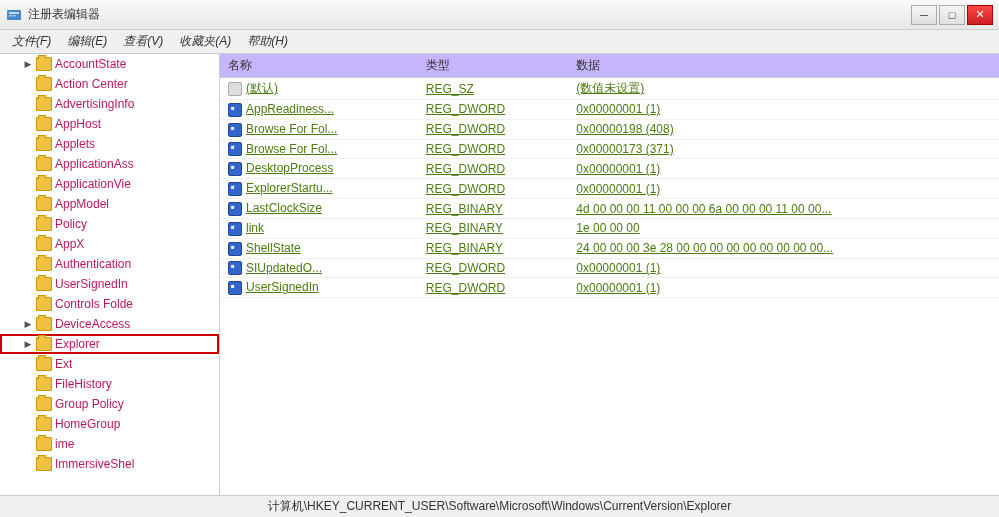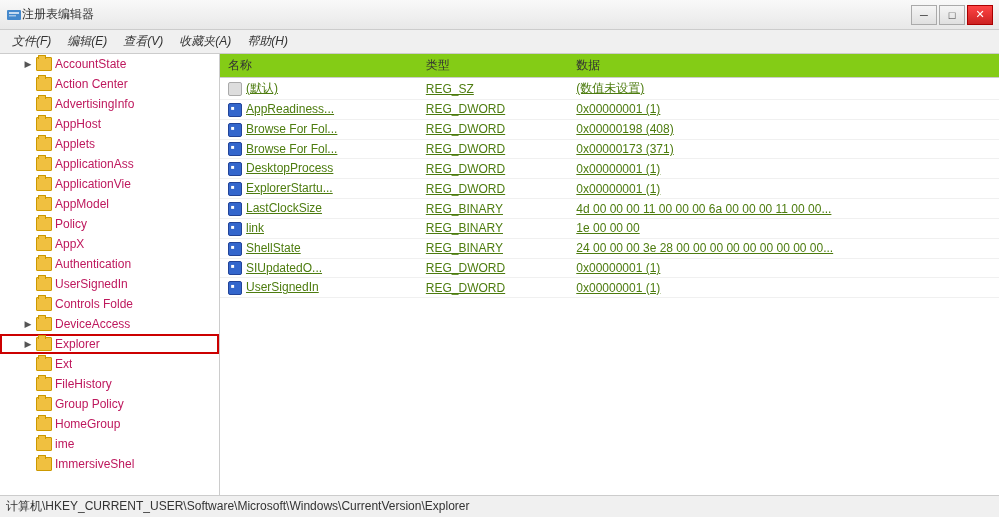--- a/index.html
+++ b/index.html
@@ -18,20 +18,21 @@
       background: linear-gradient(to bottom, #f9f9f9, #e8e8e8);
       border-bottom: 1px solid #ccc;
       display: flex;
       align-items: center;
       justify-content: space-between;
       padding: 0 6px;
     }
     .title-bar-left {
       display: flex;
       align-items: center;
+      gap: 6px;
     }
     .title-bar-icon {
       width: 16px;
       height: 16px;
       display: flex;
       align-items: center;
       justify-content: center;
     }
     .title-bar-text {
       font-size: 12px;
@@ -149,21 +150,21 @@
       flex: 1;
       background: white;
       overflow-y: auto;
       overflow-x: auto;
     }
     .values-table {
       width: 100%;
       border-collapse: collapse;
     }
     .values-table th {
-      background: #84cc16;
+      background: #c4b5fd;
       border-bottom: 1px solid #ccc;
       padding: 3px 8px;
       text-align: left;
       font-weight: normal;
       font-size: 12px;
       color: #333;
       position: sticky;
       top: 0;
     }
     .values-table td {
@@ -207,20 +208,21 @@
     
     .status-bar {
       height: 22px;
       background: #f0f0f0;
       border-top: 1px solid #ccc;
       display: flex;
       align-items: center;
       padding: 0 6px;
       font-size: 12px;
       color: #333;
+      justify-content: center;
     }
 
     
     ::-webkit-scrollbar { width: 12px; height: 12px; }
     ::-webkit-scrollbar-track { background: #f0f0f0; }
     ::-webkit-scrollbar-thumb { background: #c0c0c0; border: 1px solid #aaa; }
   </style>
 </head>
 <body>
 

